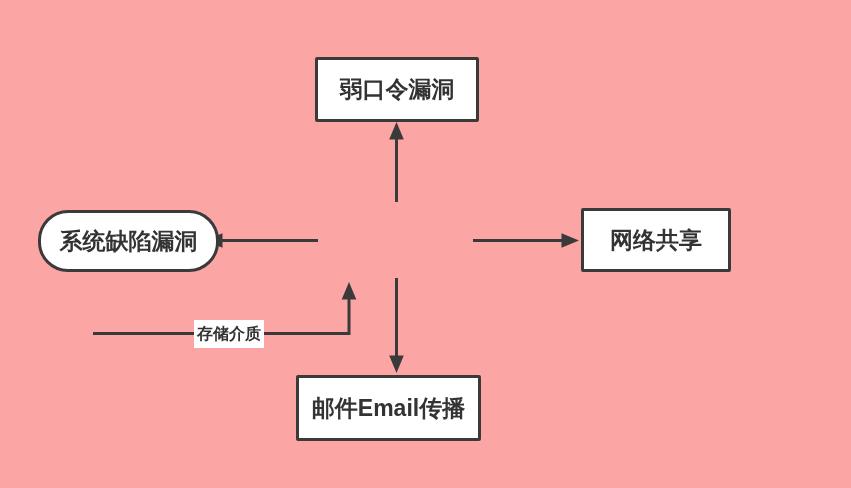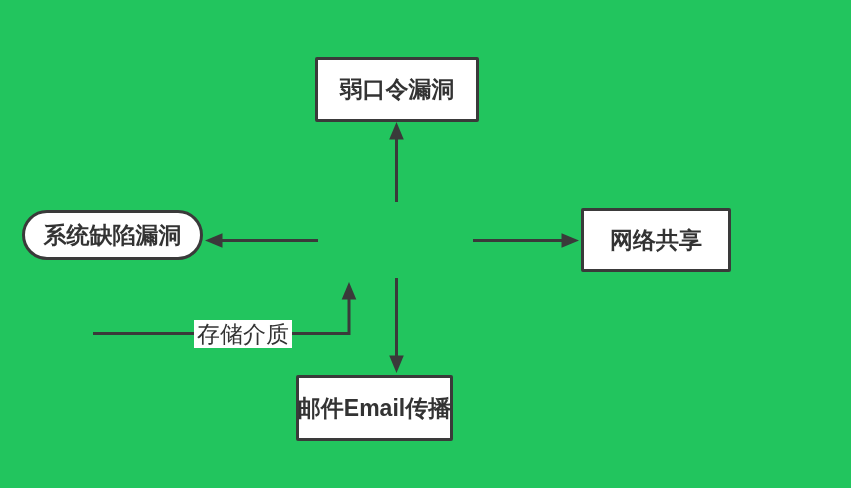--- a/index.html
+++ b/index.html
@@ -4,21 +4,21 @@
 <style>
   html, body {
     margin: 0;
     padding: 0;
     background: #ffffff;
   }
   .canvas {
     position: relative;
     width: 851px;
     height: 488px;
-    background: #22c55e;
+    background: #fca5a5;
     overflow: hidden;
     font-family: "Liberation Sans", "DejaVu Sans", sans-serif;
   }
   .arrows {
     position: absolute;
     left: 0;
     top: 0;
     width: 851px;
     height: 488px;
   }
@@ -33,32 +33,32 @@
     font-size: 23px;
     font-weight: bold;
     color: #333333;
     white-space: nowrap;
   }
   .node.square { border-radius: 2px; }
   .node.rounded { border-radius: 9px; }
 
   #node-weak-password { left: 315px; top: 57px;  width: 164px; height: 65px; }
   #node-worm          { left: 318px; top: 202px; width: 156px; height: 77px; }
-  #node-system-defect { left: 22px;  top: 210px; width: 181px; height: 50px; border-radius: 30px; }
+  #node-system-defect { left: 38px;  top: 210px; width: 181px; height: 62px; border-radius: 30px; }
   #node-network-share { left: 581px; top: 208px; width: 150px; height: 64px; }
-  #node-email         { left: 296px; top: 375px; width: 157px; height: 66px; }
+  #node-email         { left: 296px; top: 375px; width: 185px; height: 66px; }
 
   .line-label {
     position: absolute;
     left: 194px;
     top: 320px;
     padding: 0 3px;
     background: #ffffff;
-    font-size: 23px;
-    font-weight: normal;
+    font-size: 16px;
+    font-weight: bold;
     color: #333333;
     line-height: 28px;
     white-space: nowrap;
   }
 </style>
 </head>
 <body>
 
 <div class="canvas">
 

